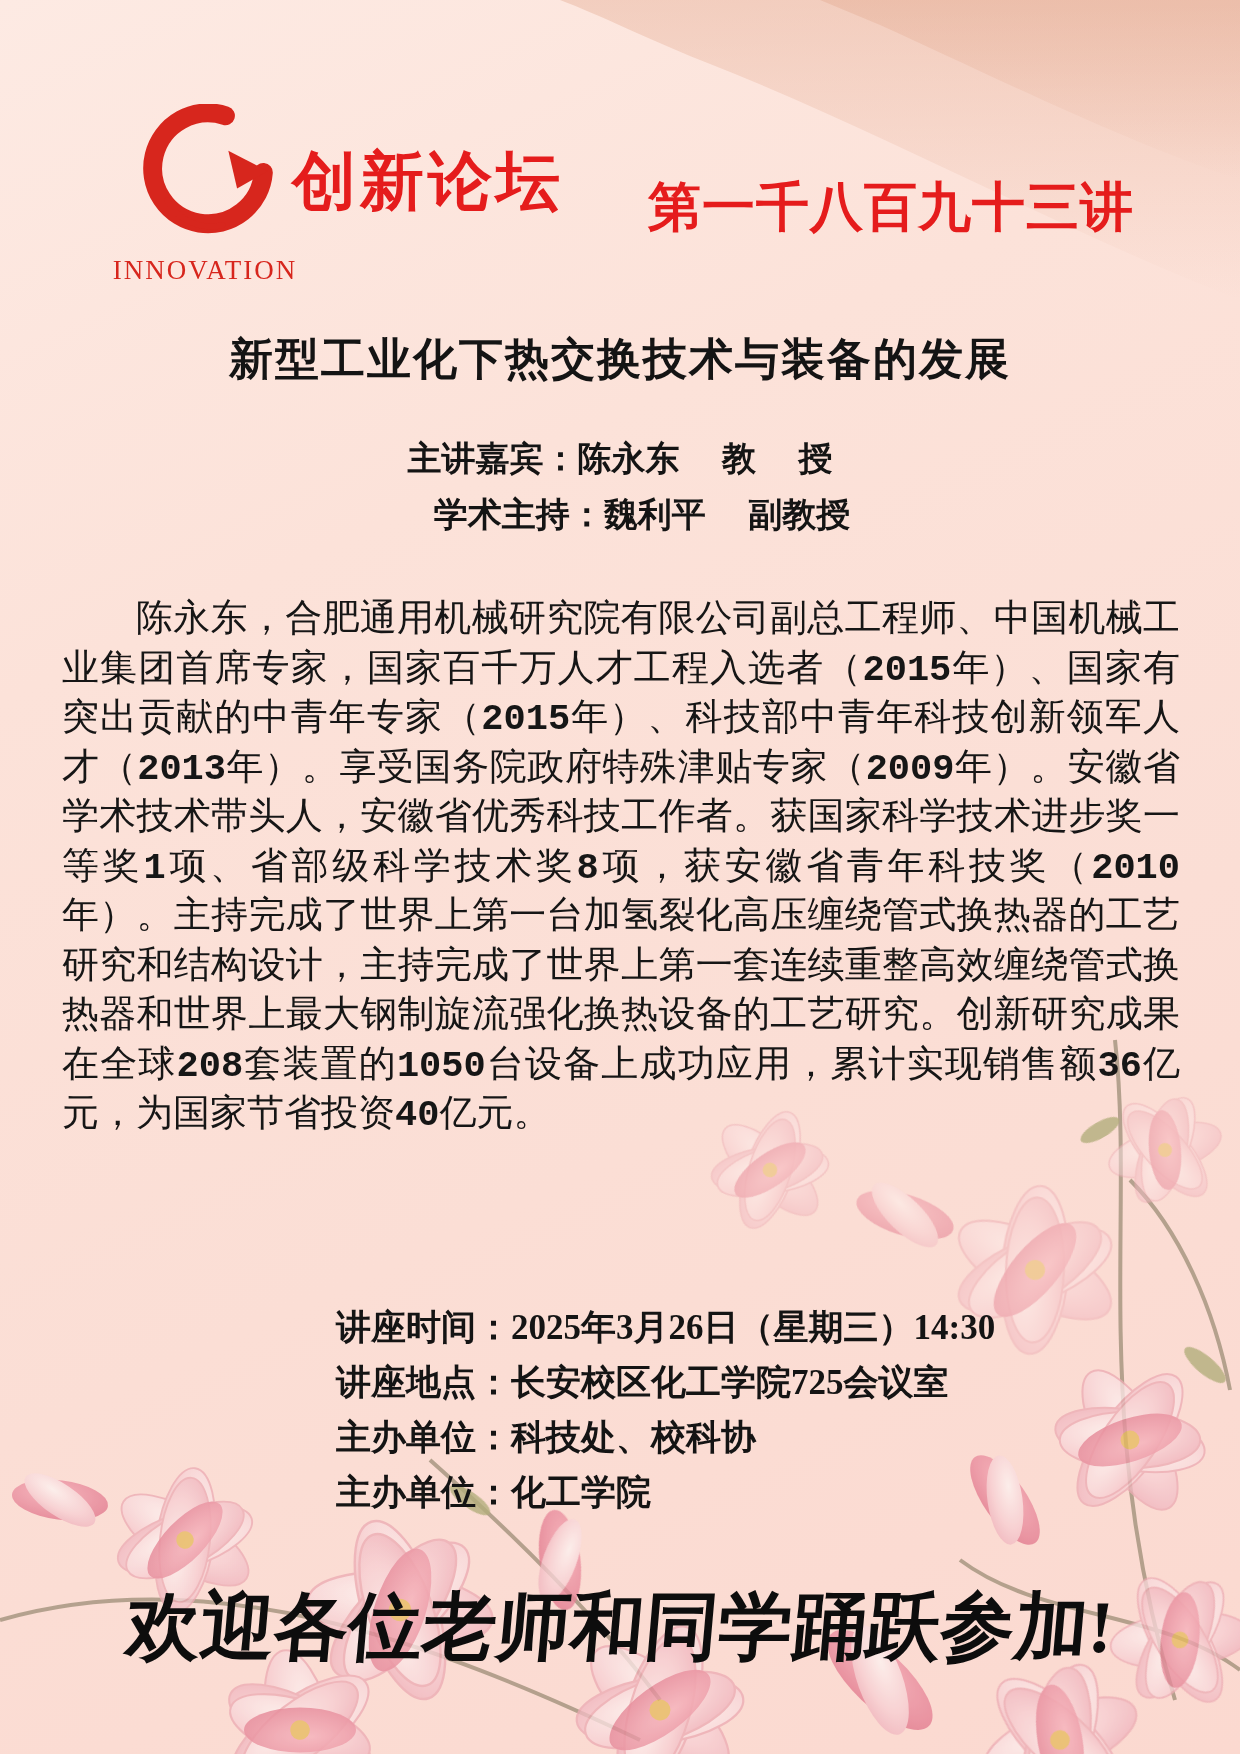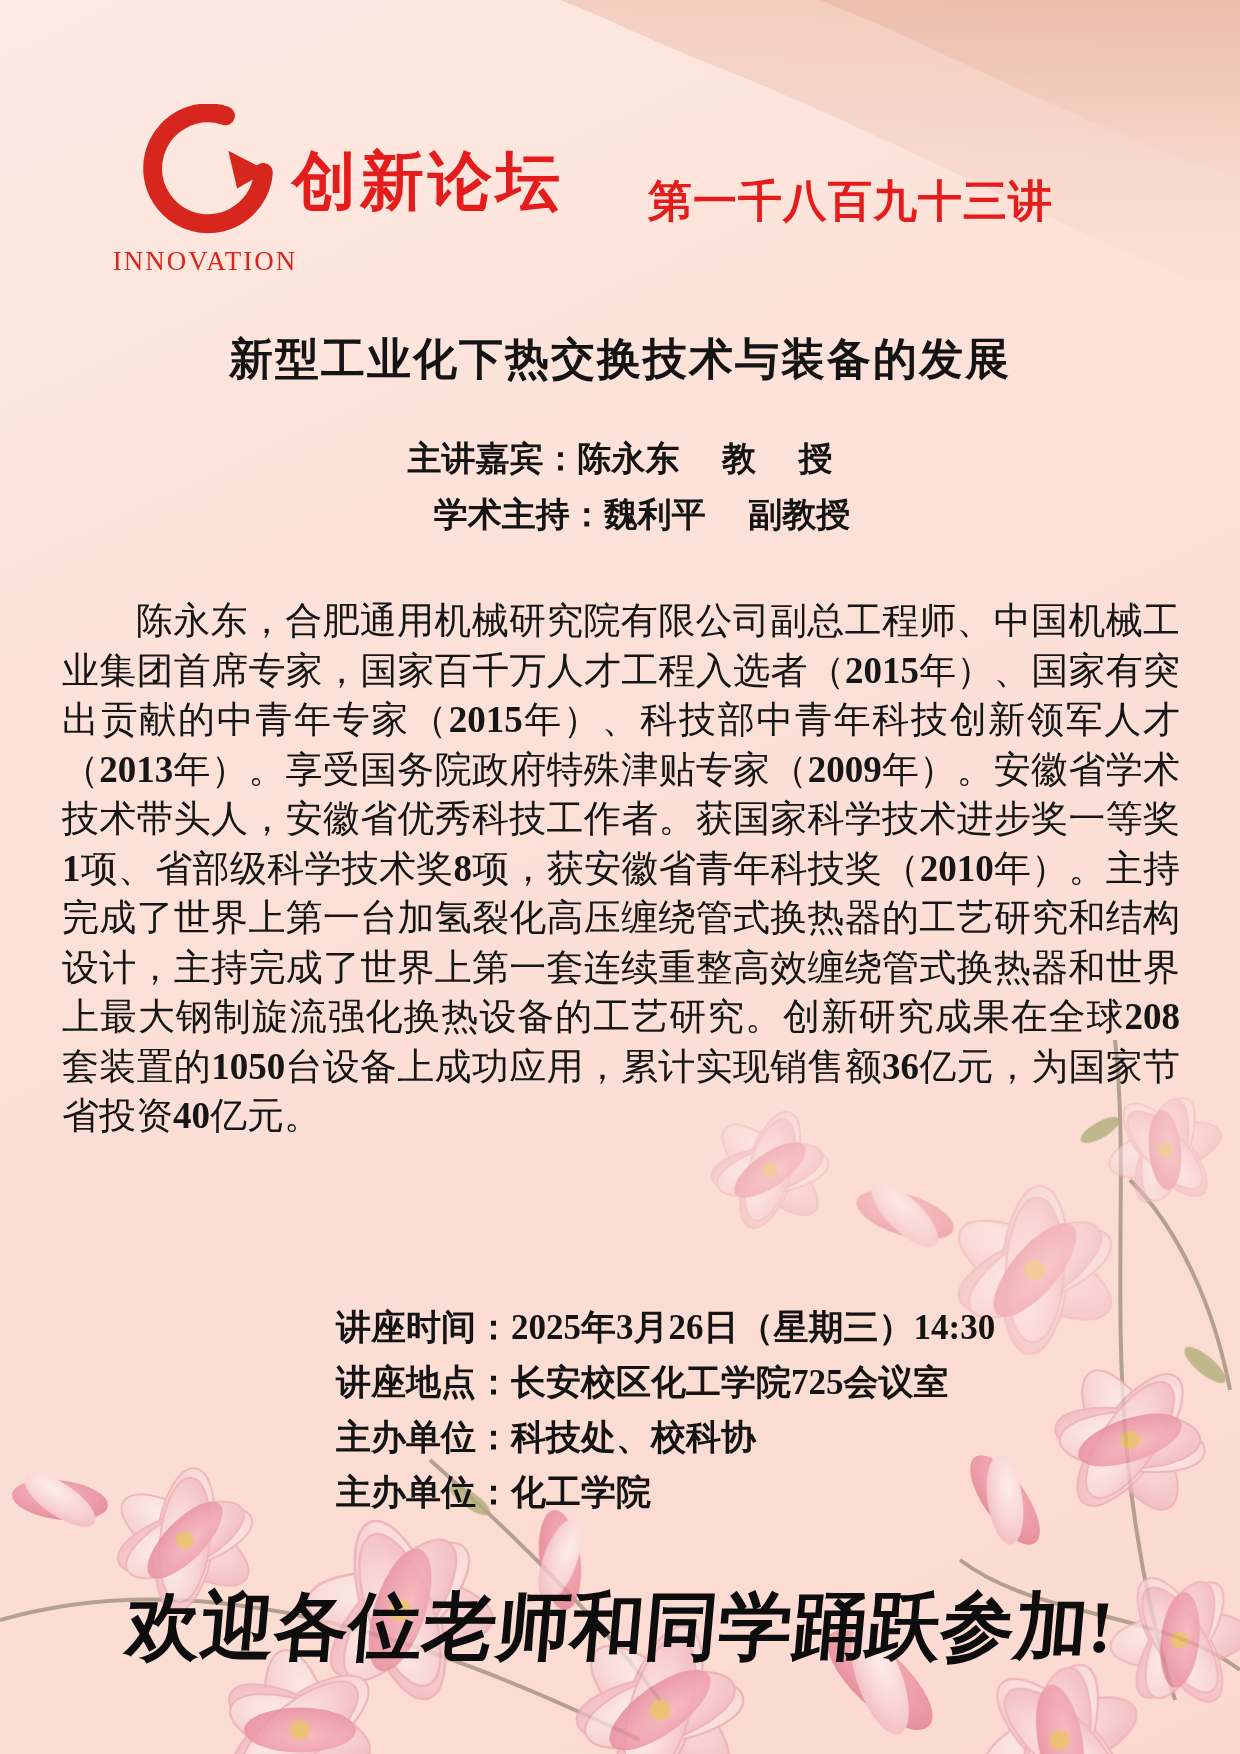--- a/index.html
+++ b/index.html
@@ -7,37 +7,37 @@
   .page{
     position:relative; width:1240px; height:1754px; margin:0 auto; overflow:hidden;
     background:linear-gradient(155deg,#fdeae3 0%,#fce2d9 30%,#fbded5 62%,#fbd9d0 100%);
   }
   .bg-art{position:absolute; inset:0; z-index:0; pointer-events:none;}
   .content{position:absolute; inset:0; z-index:1;}
 
   
   .logo-block{position:absolute; left:100px; top:104px; width:210px; text-align:center;}
   .logo-icon{display:block; margin:0 auto;}
-  .logo-word{display:block; margin-top:2px; font-size:27px; letter-spacing:2px; color:#d7261d; font-family:"Liberation Serif", serif;}
+  .logo-word{display:block; margin-top:11px; font-size:27px; letter-spacing:2px; color:#d7261d; font-family:"Liberation Serif", serif;}
   .forum-name{position:absolute; left:292px; top:138px; font-family:"Liberation Sans", sans-serif;
     font-weight:900; font-size:64px; letter-spacing:4px; color:#e51c1c;}
-  .session-number{position:absolute; left:648px; top:172px; font-weight:900; font-size:44px;
+  .session-number{position:absolute; left:648px; top:172px; font-weight:900; font-size:53px;
     letter-spacing:1px; color:#e51c1c; font-family:"Liberation Serif", serif;}
 
   
   .lecture-title{position:absolute; left:0; top:330px; width:100%; text-align:center;
     font-size:44px; font-weight:700; letter-spacing:2px; color:#141414;}
   .person-line{position:absolute; left:0; width:100%; text-align:center; font-size:34px; font-weight:700; color:#141414;}
   .speaker-line{top:436px;}
   .host-line{top:492px;padding-left:22px;}
 
   
   .bio{position:absolute; left:62px; top:596px; width:1118px;
     font-size:37px; line-height:49.5px; color:#161616;
-    text-align:justify; text-indent:74px; word-break:break-all;}
+    text-align:justify; text-indent:74px; word-break:break-all;font-family:Liberation Mono, monospace;}
 
   
   .details{position:absolute; left:288px; top:1300px; font-size:35px; line-height:55px; font-weight:700; color:#141414;}
   .detail-row{white-space:nowrap;margin-left:48px;}
 
   
   .welcome{position:absolute; left:0; top:1578px; width:100%; text-align:center;
     font-size:74px; font-weight:900; color:#0d0d0d; transform:skewX(-5deg);
     letter-spacing:0px; font-family:"Liberation Serif", serif;}
 

